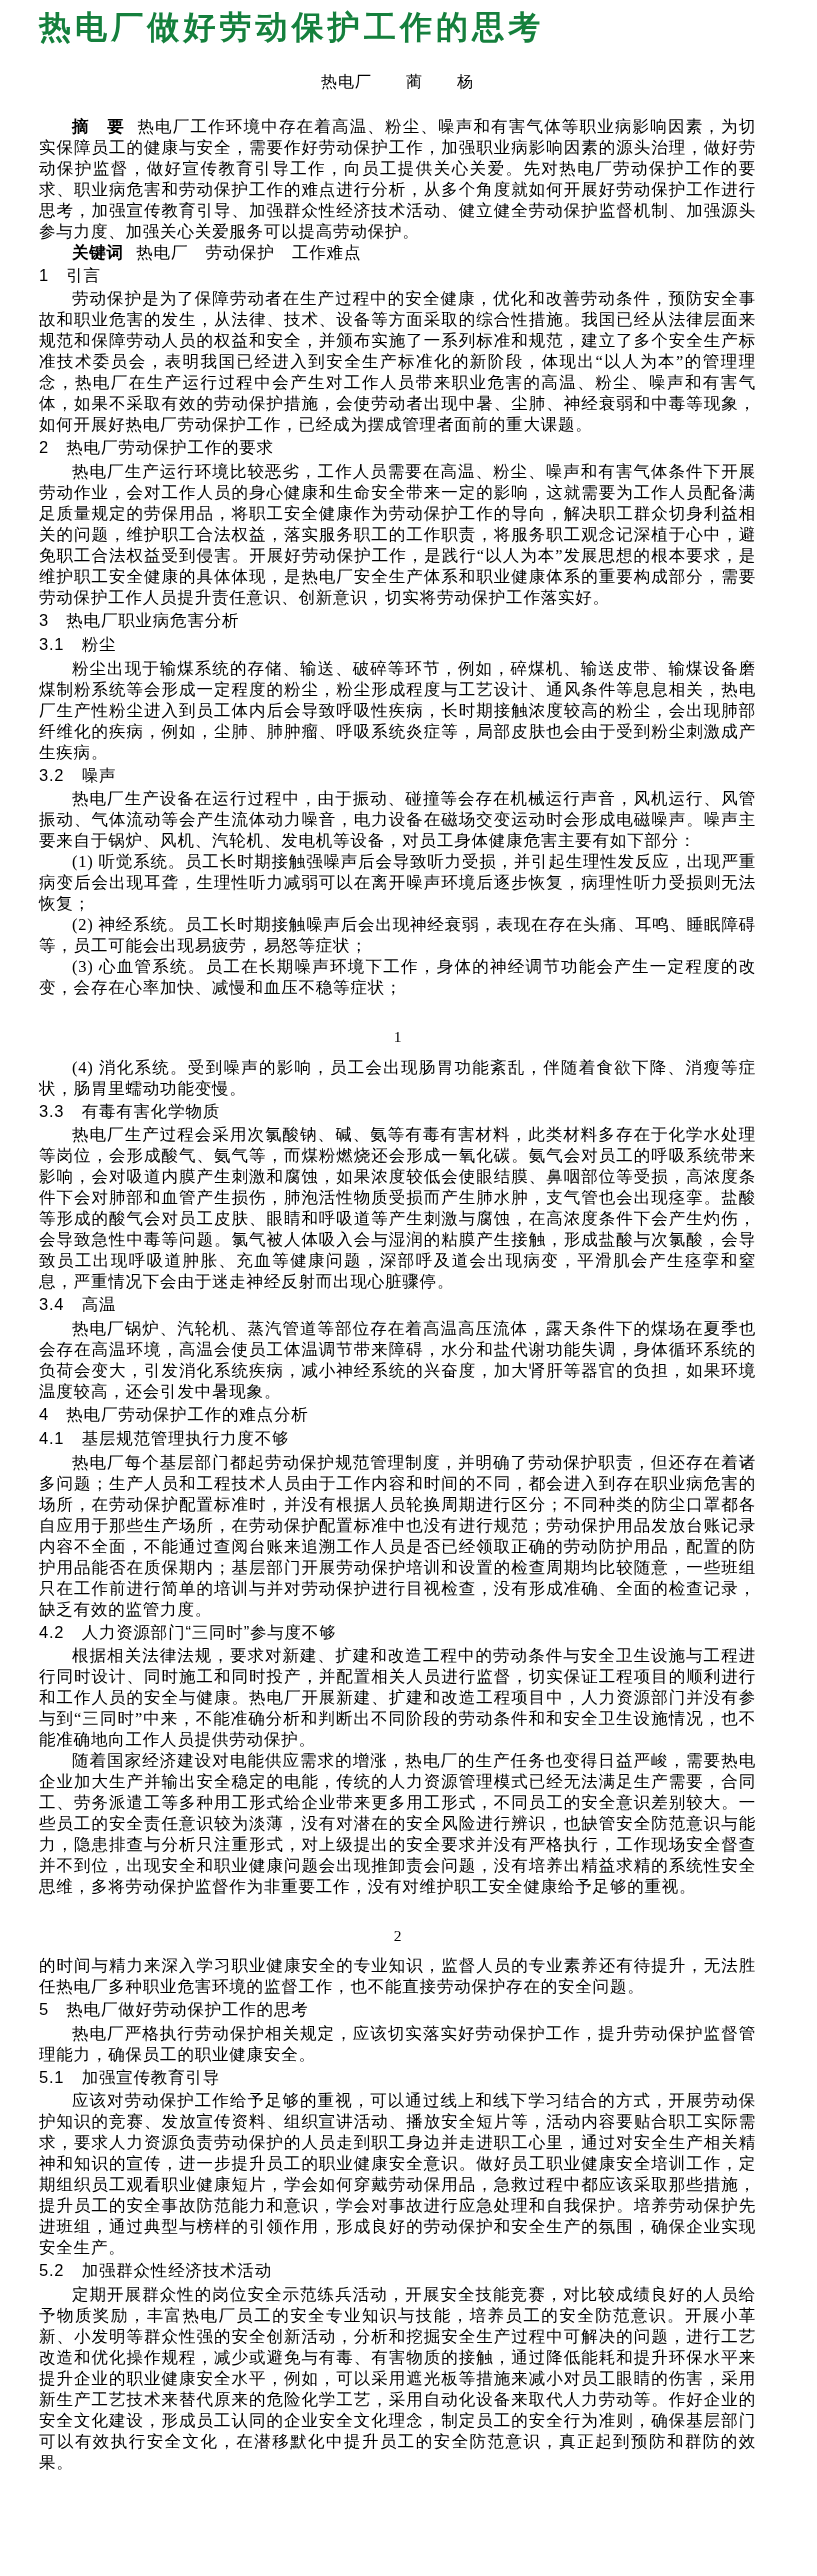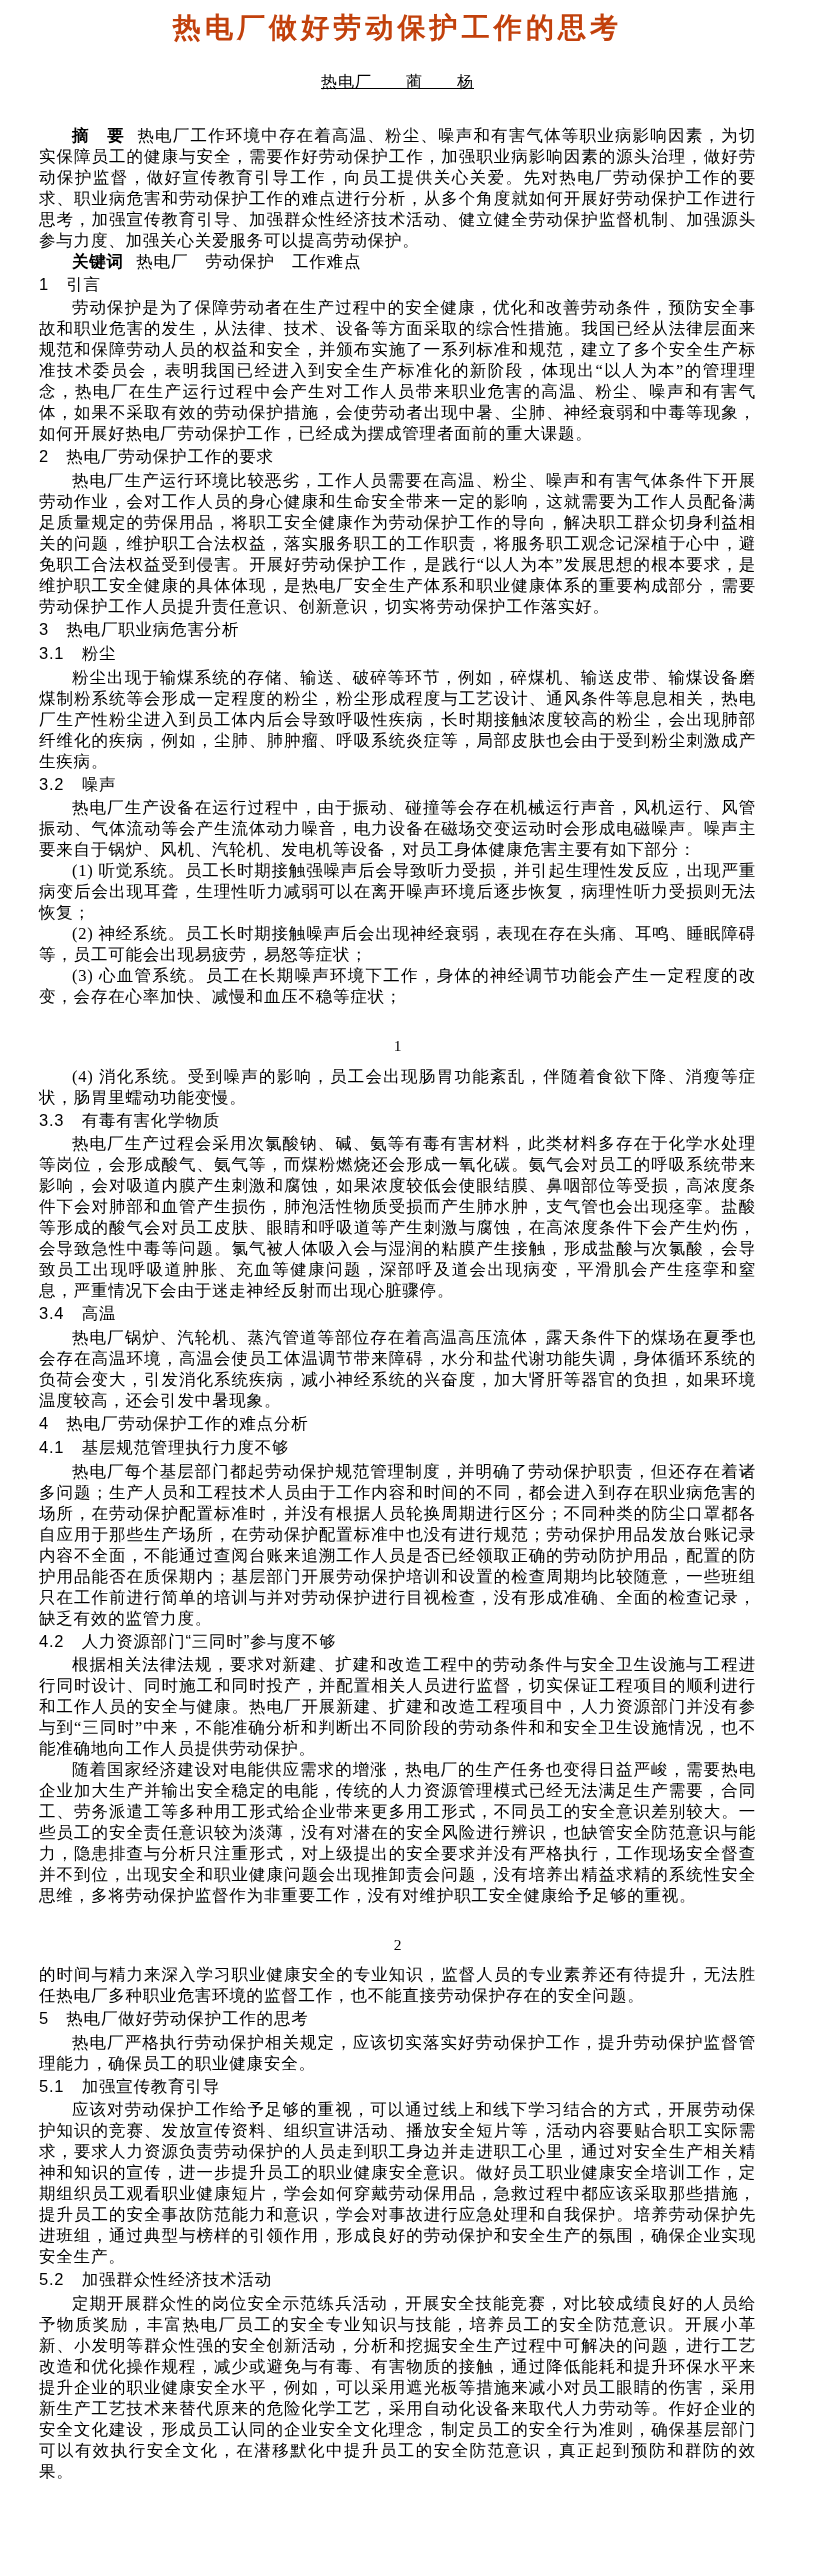--- a/index.html
+++ b/index.html
@@ -15,45 +15,44 @@
     width: 818px;
     height: 3481px;
     padding: 4.1px 62px 0 39px;
     background: #ffffff;
     color: #000000;
     font-family: "Liberation Serif", serif;
   }
   .title {
     margin: 0;
     padding-top: 2.1px;
-    text-align: center;
+    text-align: left;
     font-family: "Liberation Sans", sans-serif;
     font-weight: 900;
-    font-size: 28px;
+    font-size: 32px;
     letter-spacing: 4.1px;
     line-height: 43px;
-    color: #c2410c;
+    color: #15803d;
   }
   .author {
     margin-top: 21.6px;
     text-align: center;
     font-size: 16px;
     letter-spacing: 1px;
     line-height: 21px;
-    text-decoration: underline;
   }
   .para, .abstract, .keywords, .bio {
     margin: 0;
     font-size: 16.5px;
     line-height: 21px;
     letter-spacing: 0.8px;
     text-align: justify;
     text-indent: 2em;
   }
-  .abstract { margin-top: 33px; }
+  .abstract { margin-top: 24px; }
   .lbl {
     font-family: "Liberation Sans", sans-serif;
     font-weight: bold;
     margin-right: 0.75em;
   }
   .sec, .subsec {
     margin: 1px 0 1.5px 0;
     font-family: "Liberation Sans", sans-serif;
     font-weight: normal;
     font-size: 16.5px;

